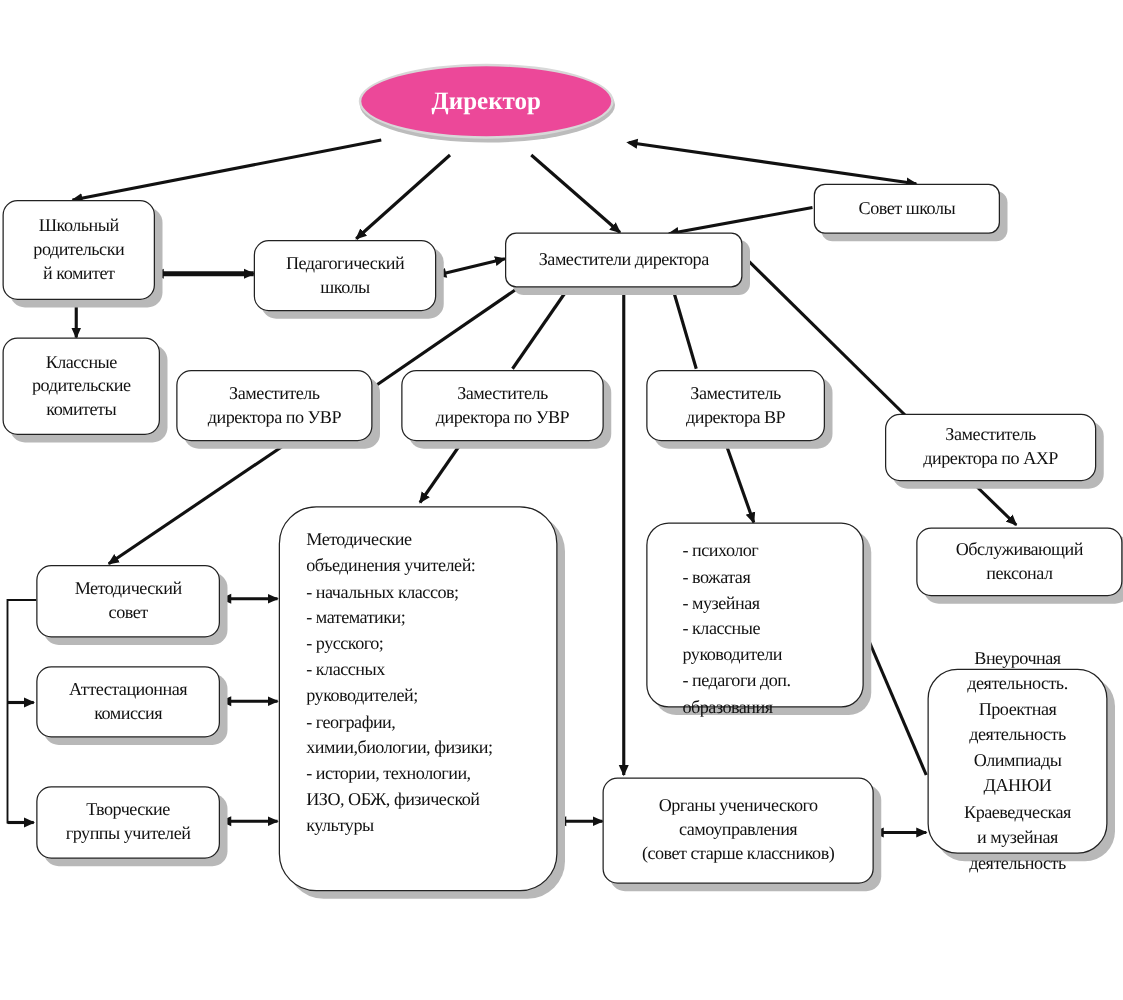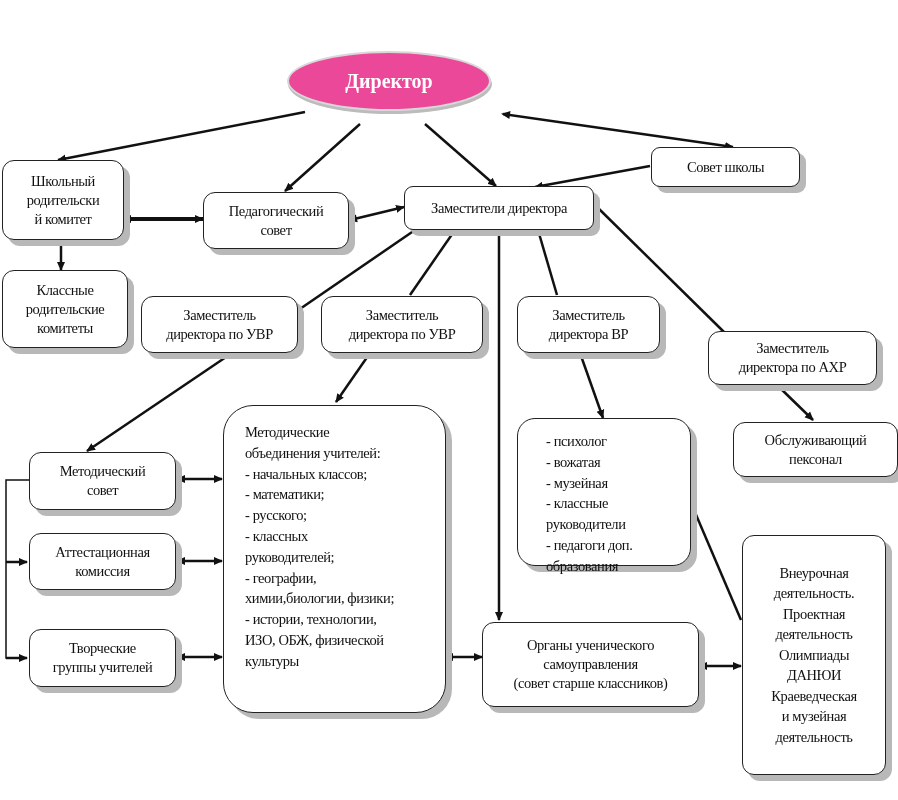--- a/index.html
+++ b/index.html
@@ -95,21 +95,21 @@
 </div>
 
 <div class="node" style="left:2px;top:270px;width:126px;height:78px;">
   <span>Классные
 родительские
 комитеты</span>
 </div>
 
 <div class="node" style="left:203px;top:192px;width:146px;height:57px;">
   <span>Педагогический
-совет</span>
+школы</span>
 </div>
 
 <div class="node" style="left:404px;top:186px;width:190px;height:44px;border-radius:9px;">
   <span>Заместители директора</span>
 </div>
 
 <div class="node" style="left:651px;top:147px;width:149px;height:40px;border-radius:9px;">
   <span>Совет школы</span>
 </div>
 
@@ -181,21 +181,21 @@
     <span class="list-line">образования</span>
   </div>
 </div>
 
 <div class="node" style="left:482px;top:622px;width:217px;height:85px;">
   <span>Органы ученического
 самоуправления
 (совет старше классников)</span>
 </div>
 
-<div class="node big" style="left:742px;top:535px;width:144px;height:240px;border-radius:12px;line-height:20.5px;">
+<div class="node big" style="left:742px;top:535px;width:144px;height:148px;border-radius:24px;line-height:20.5px;">
   <span>Внеурочная
 деятельность.
 Проектная
 деятельность
 Олимпиады
 ДАНЮИ
 Краеведческая
 и музейная
 деятельность</span>
 </div>

